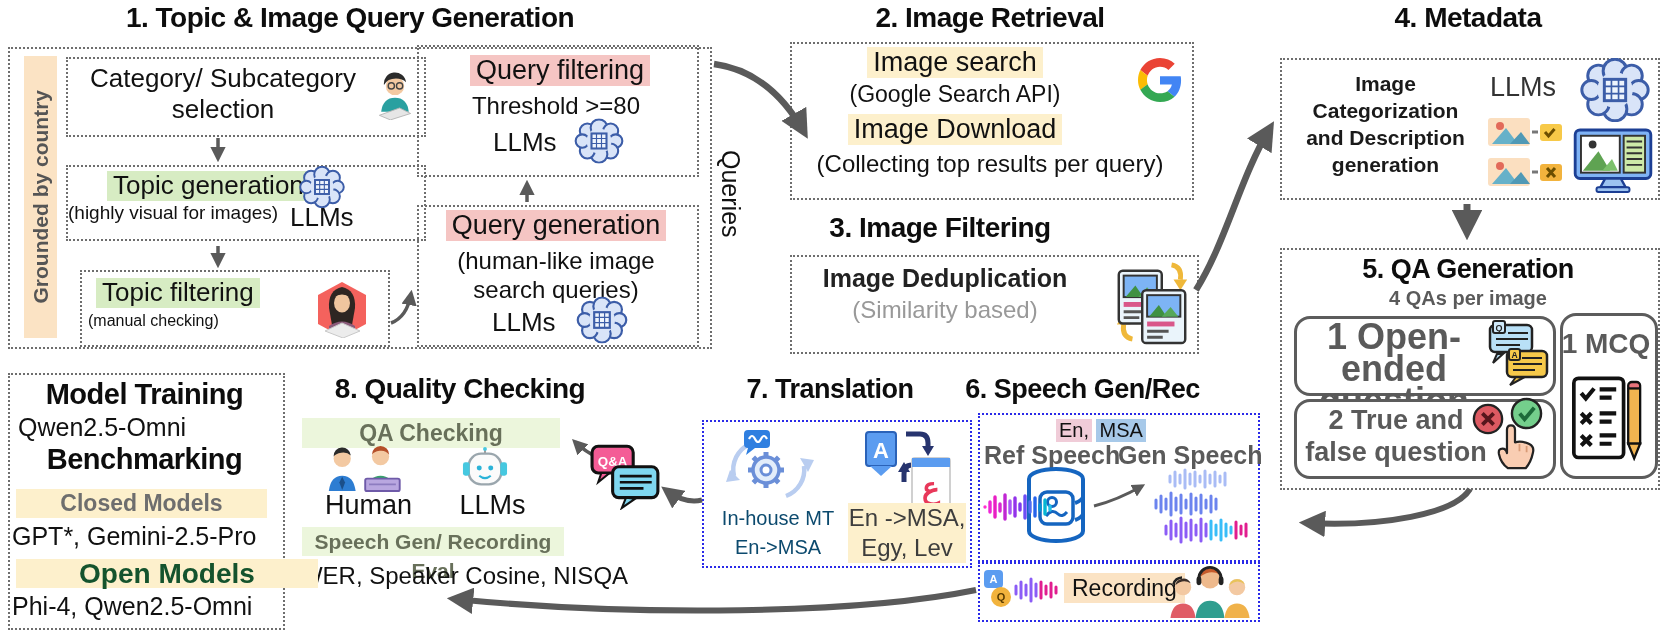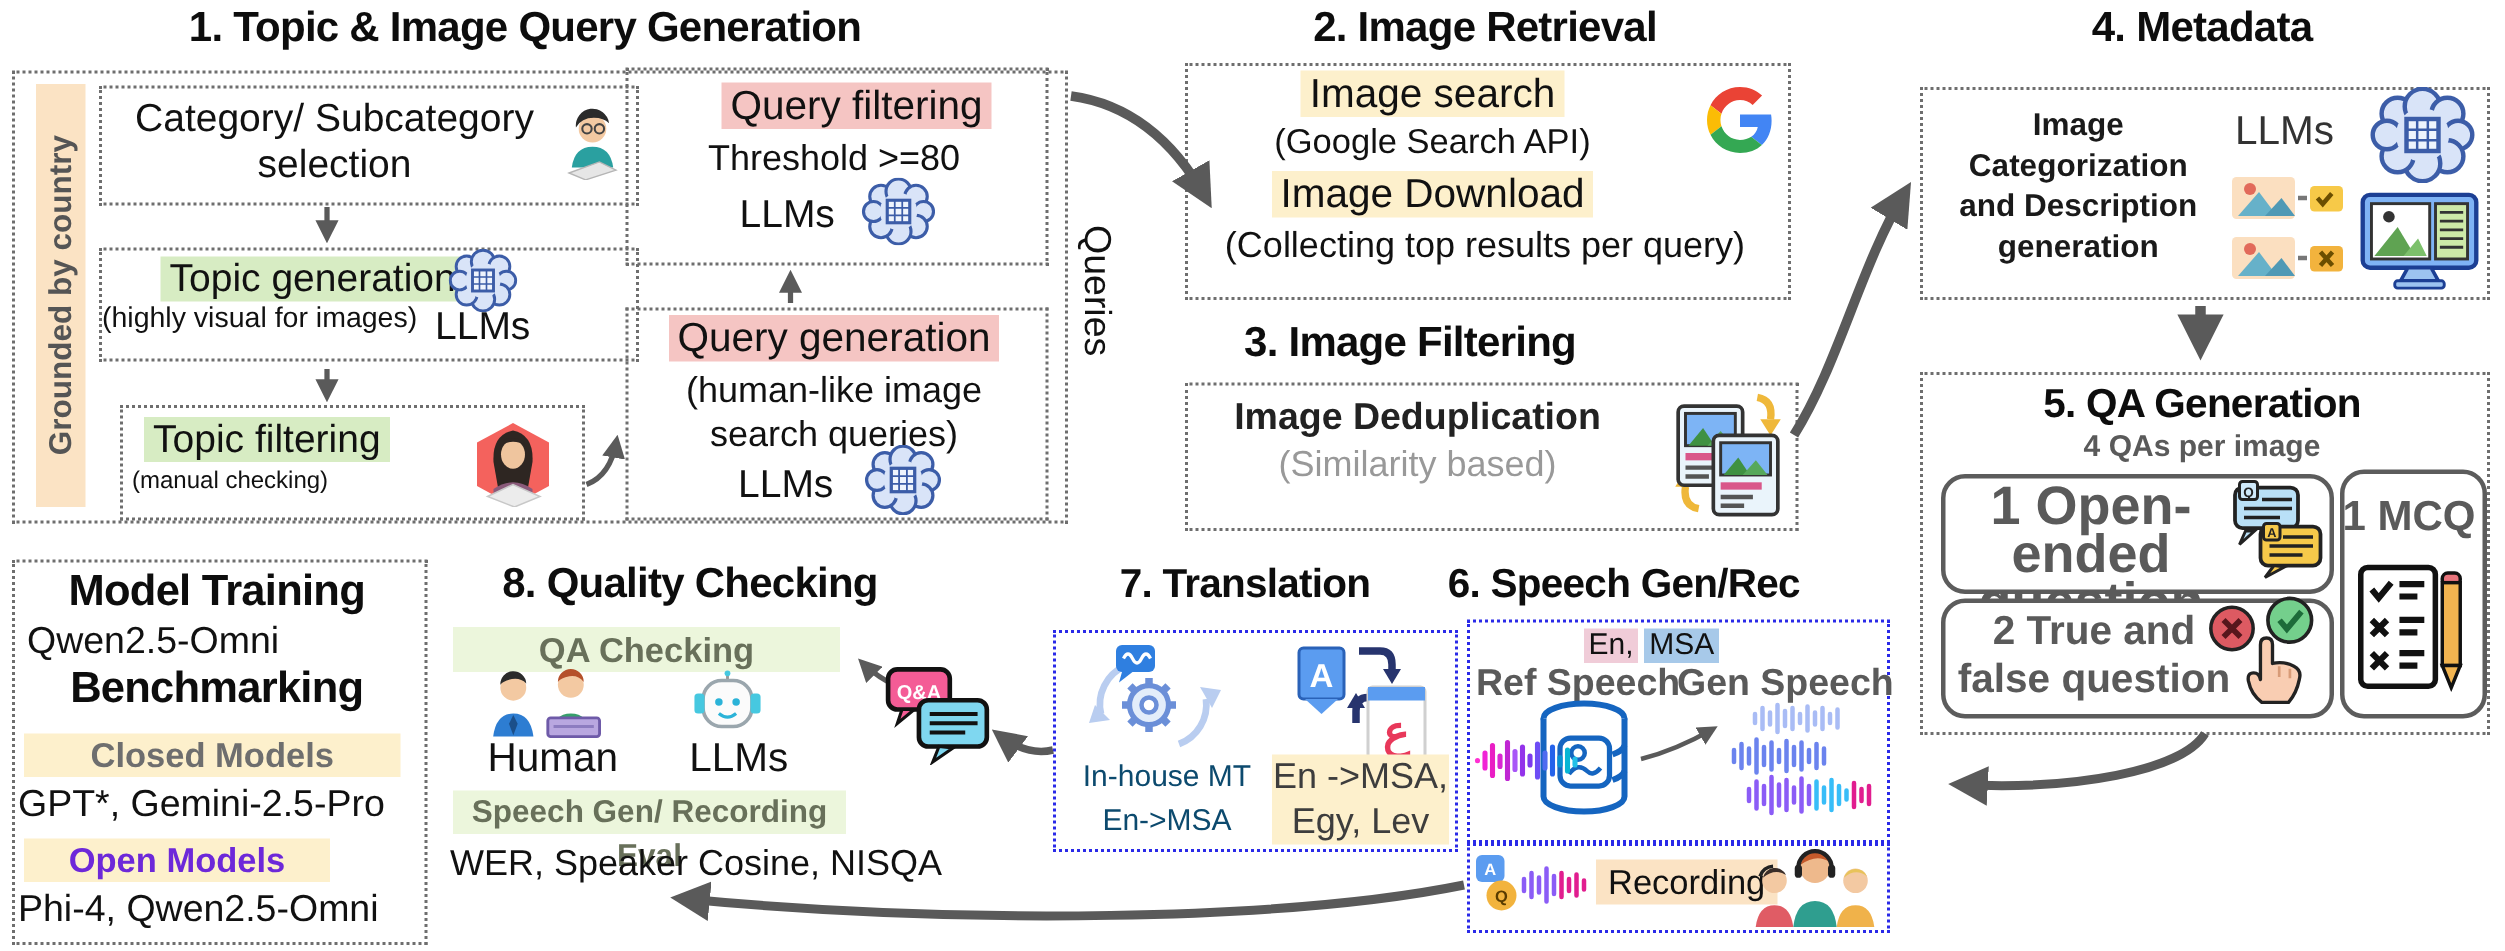--- a/index.html
+++ b/index.html
@@ -280,21 +280,21 @@
   <div class="abs" style="left:96px;top:278px;">
     <span class="hl" style="background:var(--green_hl);font-size:26px;">Topic filtering</span>
   </div>
   <div class="abs" style="left:88px;top:312px;font-size:16px;">(manual checking)</div>
   <div class="abs icon" style="left:316px;top:279px;width:52px;height:60px;">
       <svg viewBox="0 0 52 58">
         <use href="#sym-woman-hex"></use>
       </svg>
     </div>
 
-  <div class="abs ctr" style="left:432px;top:55px;width:278px;">
+  <div class="abs ctr" style="left:421px;top:55px;width:278px;">
     <span class="hl" style="background:var(--pink_hl);font-size:27px;">Query filtering</span>
   </div>
   <div class="abs ctr" style="left:417px;top:92px;width:278px;font-size:24px;">Threshold &gt;=80</div>
   <div class="abs" style="left:493px;top:127px;font-size:26px;">LLMs</div>
   <div class="abs icon" style="left:574px;top:118px;width:50px;height:46px;">
       <svg viewBox="0 0 60 54">
         <use href="#sym-brain"></use>
       </svg>
     </div>
 
@@ -499,16 +499,16 @@
     <rect x="22" y="28" width="44" height="30" rx="6" fill="#7fd7f0" stroke="#111" stroke-width="3"></rect>
     <path d="M35 58l-4 10 13-9z" fill="#7fd7f0" stroke="#111" stroke-width="2"></path>
     <path d="M29 37h31M29 43h31M29 49h23" stroke="#111" stroke-width="2.6"></path>
   </svg>
 
   <div class="abs title ctr" style="left:8px;top:378px;width:273px;font-size:29px;">Model Training</div>
   <div class="abs" style="left:18px;top:413px;font-size:25px;">Qwen2.5-Omni</div>
   <div class="abs title ctr" style="left:8px;top:443px;width:273px;font-size:29px;">Benchmarking</div>
   <div class="abs ctr graybold" style="left:16px;top:489px;width:251px;height:29px;background:var(--yellow_hl);font-size:23px;line-height:29px;color:#6e6e6e;">Closed Models</div>
   <div class="abs" style="left:12px;top:522px;font-size:25px;">GPT*, Gemini-2.5-Pro</div>
-  <div class="abs ctr graybold" style="left:16px;top:559px;width:204px;height:29px;background:var(--yellow_hl);font-size:23px;line-height:29px;color:#6d28d9;">Open Models</div>
+  <div class="abs ctr graybold" style="left:16px;top:559px;width:302px;height:29px;background:var(--yellow_hl);font-size:28px;line-height:29px;color:#14532d;">Open Models</div>
   <div class="abs" style="left:12px;top:592px;font-size:25px;">Phi-4, Qwen2.5-Omni</div>
 
 </div>
 
 </body></html>

